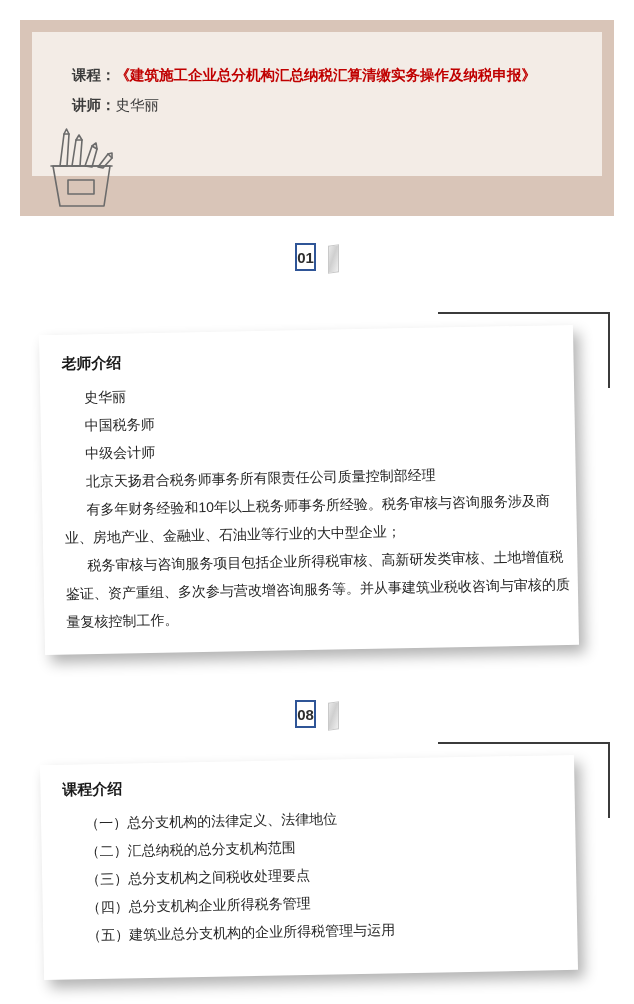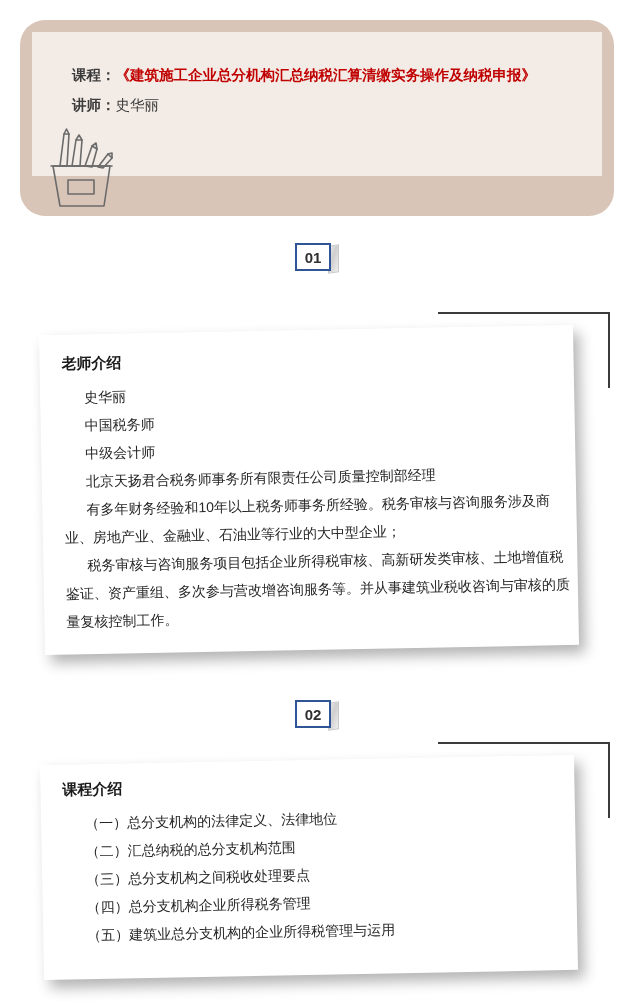--- a/index.html
+++ b/index.html
@@ -18,21 +18,20 @@
 
   
   .banner {
     position: absolute;
     left: 20px;
     top: 20px;
     width: 594px;
     height: 196px;
     background: #d9c5b8;
     box-sizing: border-box;
-    border-radius: 25px;
   }
   .banner-inner {
     position: absolute;
     left: 12px;
     top: 12px;
     right: 12px;
     bottom: 40px;
     background: #f3ece6;
     box-sizing: border-box;
     padding: 28px 0 0 40px;
@@ -72,21 +71,21 @@
     position: absolute;
     width: 44px;
     height: 30px;
     left: 50%;
     margin-left: -22px;
   }
   .badge .page {
     position: absolute;
     left: 0;
     top: 0;
-    width: 36px;
+    width: 21px;
     height: 28px;
     border: 2px solid #2f5597;
     background: #ffffff;
     box-sizing: border-box;
     display: flex;
     align-items: center;
     justify-content: center;
     font-size: 15px;
     font-weight: bold;
     color: #2f2f2f;
@@ -231,21 +230,21 @@
   <p class="para indent1">史华丽</p>
   <p class="para indent1">中国税务师</p>
   <p class="para indent1">中级会计师</p>
   <p class="para indent1">北京天扬君合税务师事务所有限责任公司质量控制部经理</p>
   <p class="para wrap indent2">有多年财务经验和10年以上税务师事务所经验。税务审核与咨询服务涉及商业、房地产业、金融业、石油业等行业的大中型企业；</p>
   <p class="para wrap indent2">税务审核与咨询服务项目包括企业所得税审核、高新研发类审核、土地增值税鉴证、资产重组、多次参与营改增咨询服务等。并从事建筑业税收咨询与审核的质量复核控制工作。</p>
 </div>
 
 <div class="badge" id="badge-02">
   <div class="fold"></div>
-  <div class="page">02</div>
+  <div class="page">08</div>
 </div>
 
 <div class="bracket" id="block2-bracket"></div>
 <div class="card-shadow" id="block2-shadow"></div>
 <div id="block2-content">
   <div class="card-title">课程介绍</div>
   <p class="para indent1">（一）总分支机构的法律定义、法律地位</p>
   <p class="para indent1">（二）汇总纳税的总分支机构范围</p>
   <p class="para indent1">（三）总分支机构之间税收处理要点</p>
   <p class="para indent1">（四）总分支机构企业所得税务管理</p>

